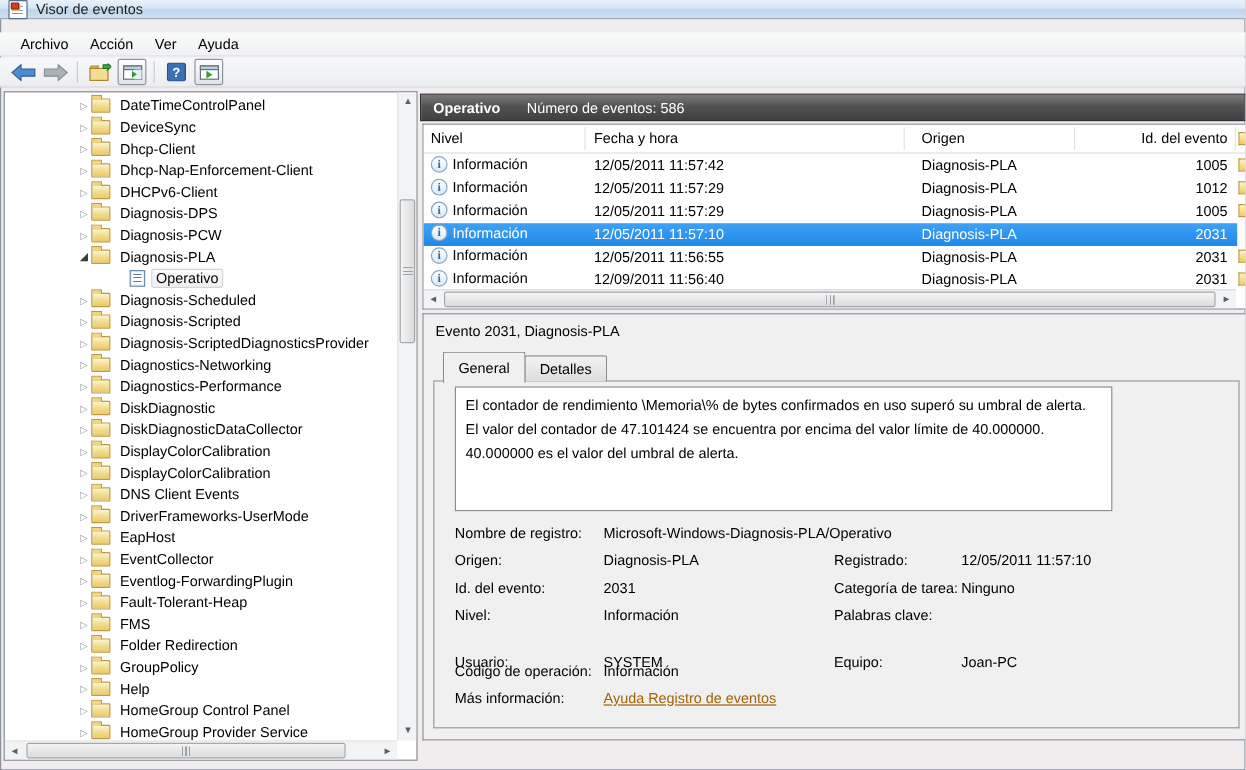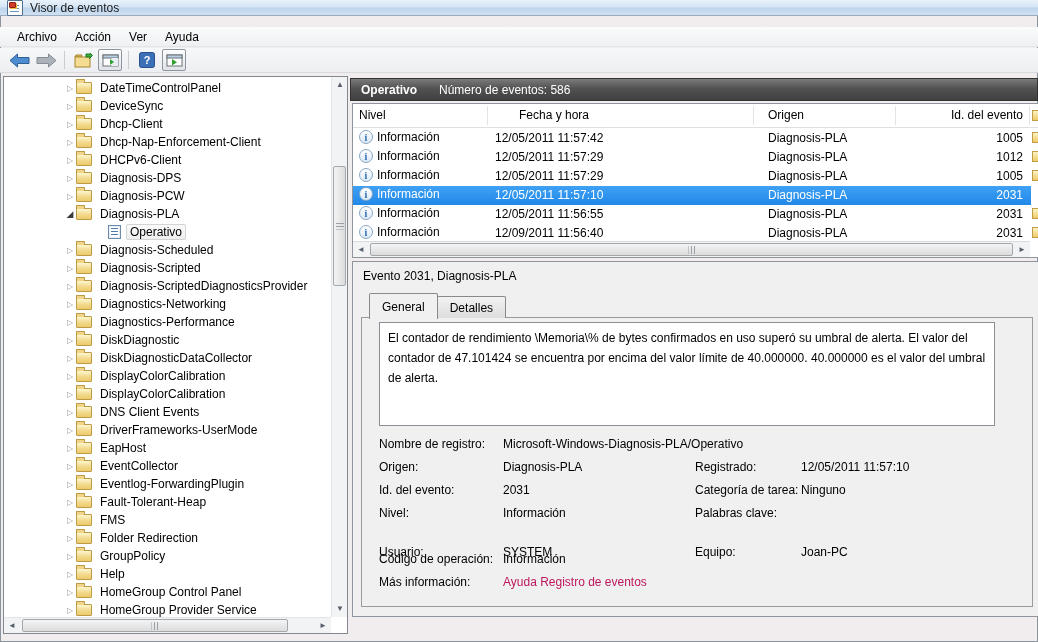--- a/index.html
+++ b/index.html
@@ -80,28 +80,28 @@
   .clip-sliver { position:absolute; right:0px; width:6px; height:11px; background:linear-gradient(180deg,#fcf3c4,#eecb68); border:1px solid #c09c45; border-right:none; }
   .ev-hscroll { position:absolute; left:0; right:8px; bottom:0; height:16px; background:#f2f3f4; border-top:1px solid #dadbdc; }
 
   
   .details-panel { position:absolute; left:352px; top:261px; width:686px; height:356px; background:#f0f0f0; border:1px solid #8e959c; border-right:none; }
   .details-title { position:absolute; left:10px; top:7px;text-align:right; }
   .tabs { position:absolute; left:16px; top:31px; height:25px; display:flex; z-index:3; }
   .tab { padding:4px 12px 3px; border:1px solid #898989; border-bottom:none; background:linear-gradient(180deg,#f2f2f2,#dddddd); margin-right:-1px; border-radius:2px 2px 0 0; position:relative; top:3px; height:22px; }
   .tab.active { background:#f0f0f0; top:0; height:26px; z-index:4; padding-top:6px; }
   .tab-box { position:absolute; left:8px; top:55px; width:672px; height:290px; border:1px solid #9a9a9a; background:#f0f0f0; z-index:1; }
-  .desc-box { position:absolute; left:26px; top:60px; width:616px; height:104px; background:#fff; border:1px solid #898f94; z-index:2; padding:5px 8px; line-height:20px; overflow:hidden; }
+  .desc-box { position:absolute; left:26px; top:60px; width:548px; height:104px; background:#fff; border:1px solid #898f94; z-index:2; padding:5px 8px; line-height:20px; overflow:hidden; }
   .fields { position:absolute; left:0; top:0; width:100%; z-index:2; }
   .frow { position:absolute; height:20px; white-space:nowrap; }
   .flabel  { position:absolute; left:26px; }
   .fvalue  { position:absolute; left:150px; }
   .flabel2 { position:absolute; left:342px; }
   .fvalue2 { position:absolute; left:448px; }
-  .linkval { color:#be185d; cursor:pointer; }
+  .linkval { color:#a16207; text-decoration:underline; cursor:pointer; }
 
   svg { display:block; }
 </style>
 </head>
 <body>
 
 <div class="window">
 
   <div class="titlebar">
     <span class="app-icon"></span>
@@ -369,21 +369,21 @@
   </div>
 
   <div class="list-header">
     <span class="lh-title">Operativo</span>
     <span>Número de eventos: 586</span>
   </div>
 
   <div class="events-panel">
     <div class="thead" id="thead">
         <span class="th" style="left: 6px;">Nivel</span>
-        <span class="th" style="left: 142px; margin-left: 24px;">Fecha y hora</span>
+        <span class="th" style="left: 142px;">Fecha y hora</span>
         <span class="th" style="left: 415px;">Origen</span>
         <span class="th" style="left: 548px; width: 122px; text-align: right;">Id. del evento</span>
         <div class="th-sep" style="left: 134px;"></div>
         <div class="th-sep" style="left: 400px;"></div>
         <div class="th-sep" style="left: 542px;"></div>
         <div class="th-sep" style="left: 676px;"></div>
         <div class="clip-sliver" style="top: 6px;"></div>
       </div>
     <div id="tbody">
   <div class="trow" style="top: 25px;">

